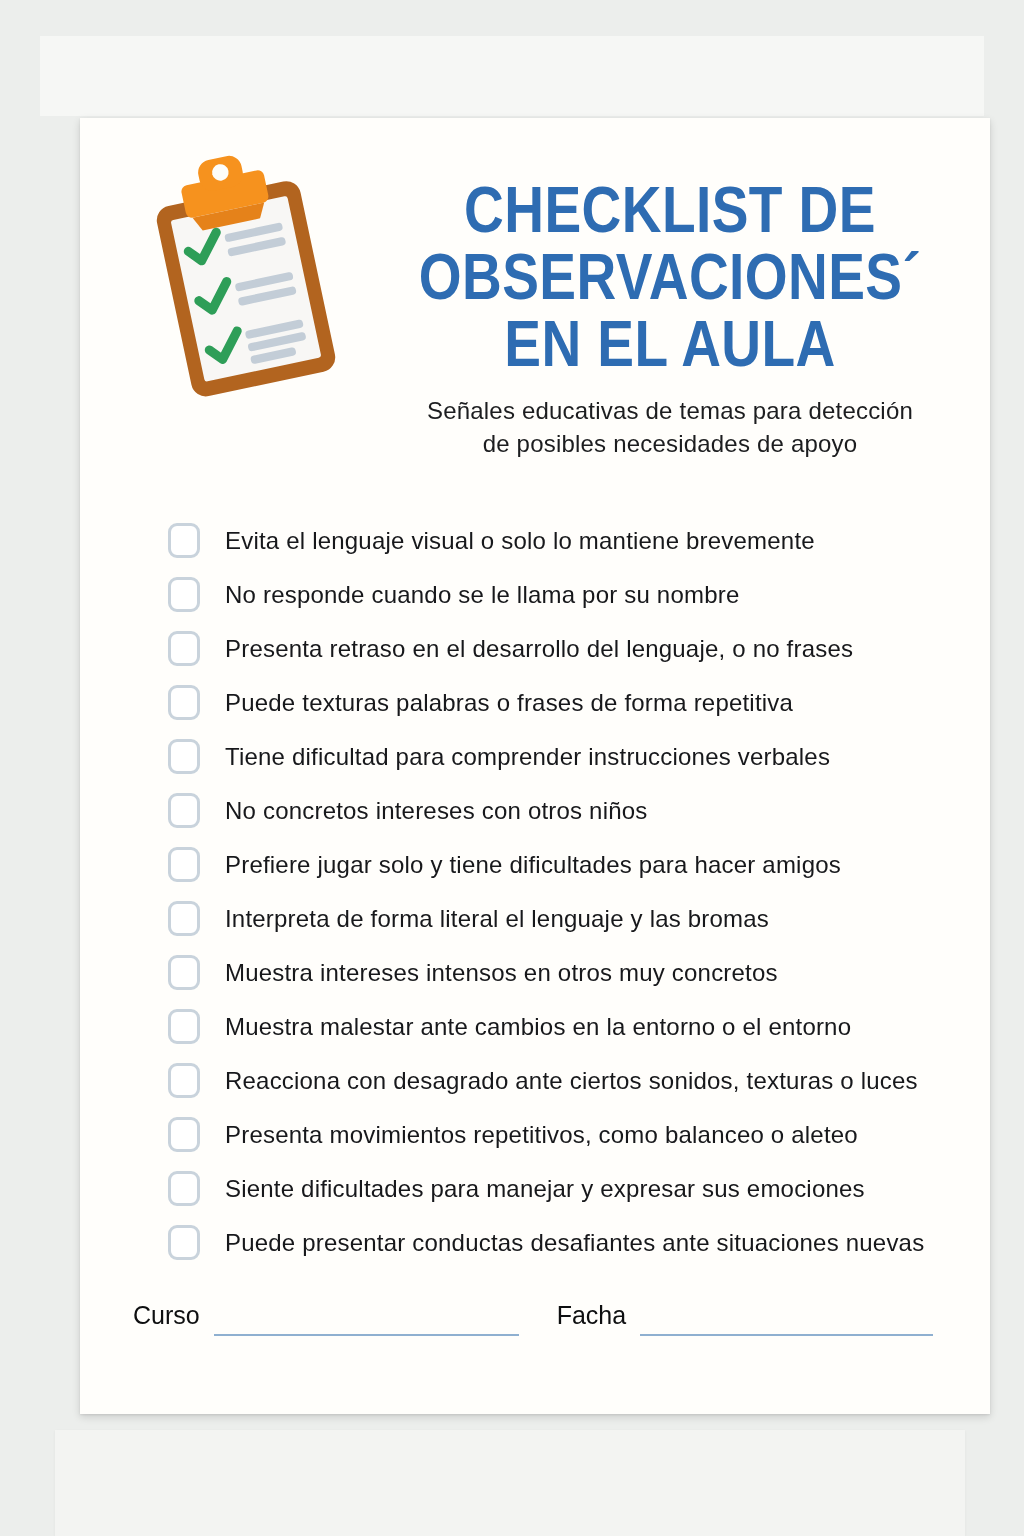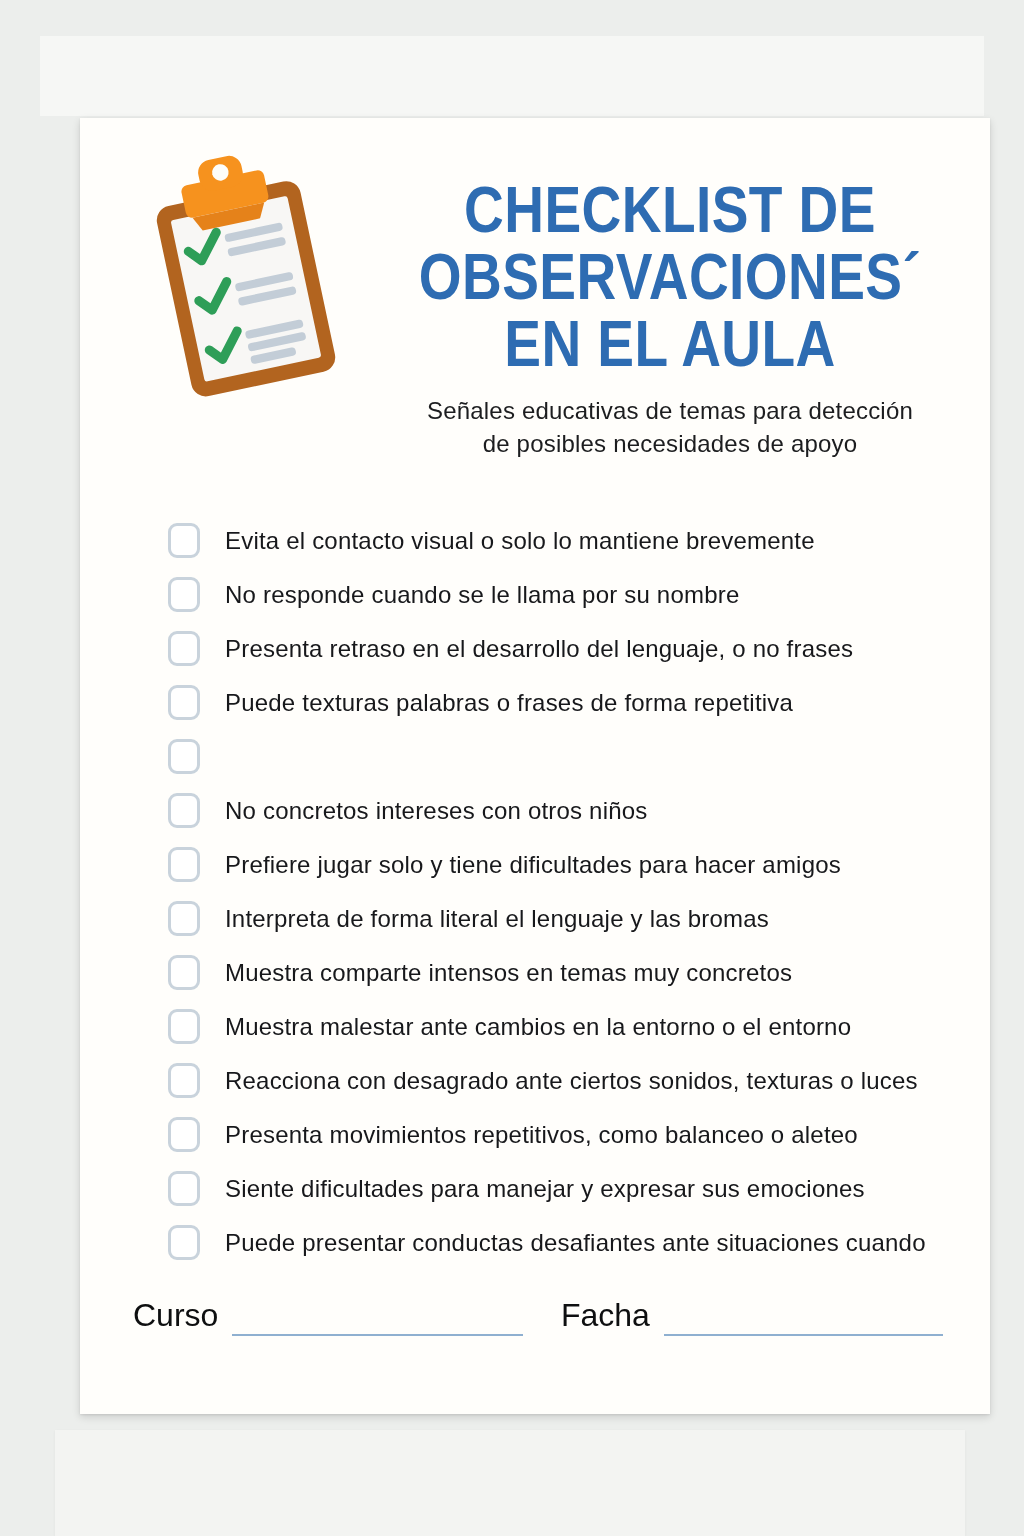--- a/index.html
+++ b/index.html
@@ -29,21 +29,21 @@
   .subtitle-block{position:absolute;left:270px;top:276px;width:640px;text-align:center;color:var(--subtitle);}
   .subtitle-line{font-size:24px;line-height:33px;font-weight:500;letter-spacing:.2px;white-space:nowrap;}
 
   .checklist{position:absolute;left:88px;top:405px;width:790px;}
   .check-row{display:flex;align-items:center;height:35px;margin-bottom:19px;}
   .checkbox{flex:0 0 auto;width:32px;height:35px;border:3px solid var(--boxborder);
             border-radius:9px;background:#fff;margin-right:25px;cursor:pointer;}
   .check-label{font-size:24px;color:var(--text);letter-spacing:.2px;white-space:nowrap;}
 
   .footer{position:absolute;left:53px;top:1182px;width:810px;display:flex;align-items:flex-end;}
-  .field-label{font-size:32px;color:#0e0f10;line-height:30px;padding-bottom:6px;white-space:nowrap;}
+  .field-label{font-size:25px;color:#0e0f10;line-height:30px;padding-bottom:6px;white-space:nowrap;}
   .fill-line{height:30px;border-bottom:2px solid var(--underline);}
   .line-curso{width:305px;margin-left:14px;margin-right:38px;}
   .line-facha{width:293px;margin-left:14px;}
 </style>
 </head>
 <body>
 
 <div class="strip-top"></div>
 <div class="strip-bottom"></div>
 
@@ -81,72 +81,73 @@
   </div>
 
   <div class="subtitle-block">
     <div class="subtitle-line">Señales educativas de temas para detección</div>
     <div class="subtitle-line">de posibles necesidades de apoyo</div>
   </div>
 
   <div class="checklist" id="checklist">
       <div class="check-row">
       <span class="checkbox"></span>
-      <span class="check-label">Evita el contacto visual o solo lo mantiene brevemente</span>
+      <span class="check-label">Evita el lenguaje visual o solo lo mantiene brevemente</span>
     </div>
       <div class="check-row">
       <span class="checkbox"></span>
       <span class="check-label">No responde cuando se le llama por su nombre</span>
     </div>
       <div class="check-row">
       <span class="checkbox"></span>
       <span class="check-label">Presenta retraso en el desarrollo del lenguaje, o no frases</span>
     </div>
       <div class="check-row">
       <span class="checkbox"></span>
       <span class="check-label">Puede texturas palabras o frases de forma repetitiva</span>
     </div>
       <div class="check-row">
       <span class="checkbox"></span>
+      <span class="check-label">Tiene dificultad para comprender instrucciones verbales</span>
     </div>
       <div class="check-row">
       <span class="checkbox"></span>
       <span class="check-label">No concretos intereses con otros niños</span>
     </div>
       <div class="check-row">
       <span class="checkbox"></span>
       <span class="check-label">Prefiere jugar solo y tiene dificultades para hacer amigos</span>
     </div>
       <div class="check-row">
       <span class="checkbox"></span>
       <span class="check-label">Interpreta de forma literal el lenguaje y las bromas</span>
     </div>
       <div class="check-row">
       <span class="checkbox"></span>
-      <span class="check-label">Muestra comparte intensos en temas muy concretos</span>
+      <span class="check-label">Muestra intereses intensos en otros muy concretos</span>
     </div>
       <div class="check-row">
       <span class="checkbox"></span>
       <span class="check-label">Muestra malestar ante cambios en la entorno o el entorno</span>
     </div>
       <div class="check-row">
       <span class="checkbox"></span>
       <span class="check-label">Reacciona con desagrado ante ciertos sonidos, texturas o luces</span>
     </div>
       <div class="check-row">
       <span class="checkbox"></span>
       <span class="check-label">Presenta movimientos repetitivos, como balanceo o aleteo</span>
     </div>
       <div class="check-row">
       <span class="checkbox"></span>
       <span class="check-label">Siente dificultades para manejar y expresar sus emociones</span>
     </div>
       <div class="check-row">
       <span class="checkbox"></span>
-      <span class="check-label">Puede presentar conductas desafiantes ante situaciones cuando</span>
+      <span class="check-label">Puede presentar conductas desafiantes ante situaciones nuevas</span>
     </div>
     </div>
 
   <div class="footer">
     <span class="field-label">Curso</span>
     <span class="fill-line line-curso"></span>
     <span class="field-label">Facha</span>
     <span class="fill-line line-facha"></span>
   </div>
 

